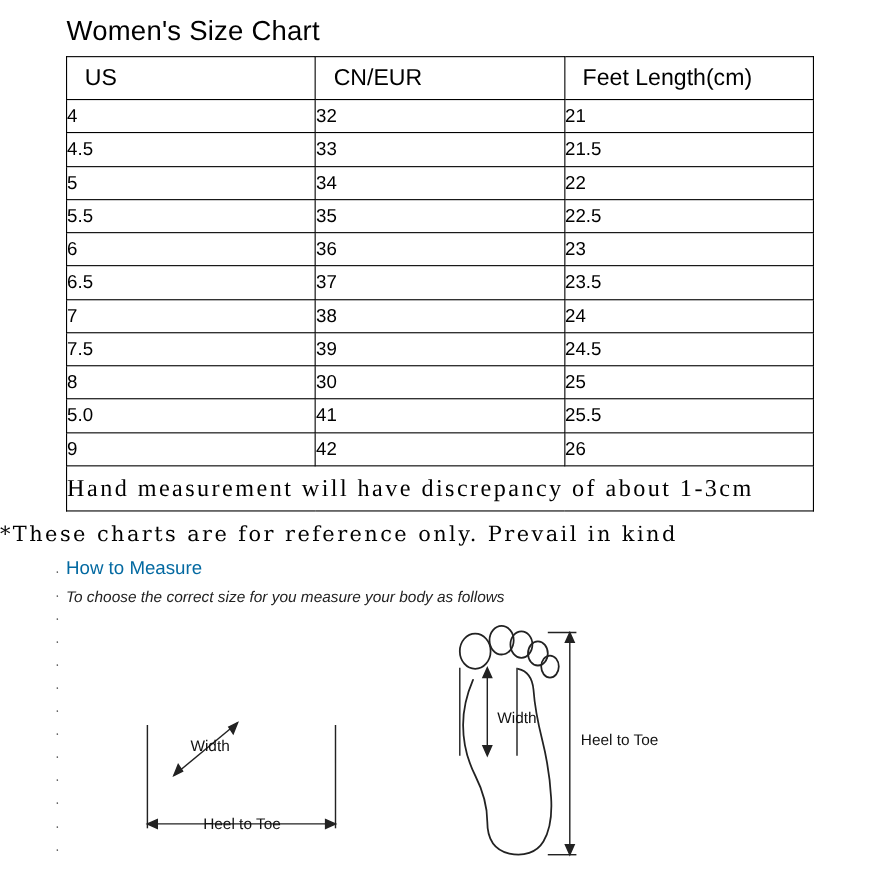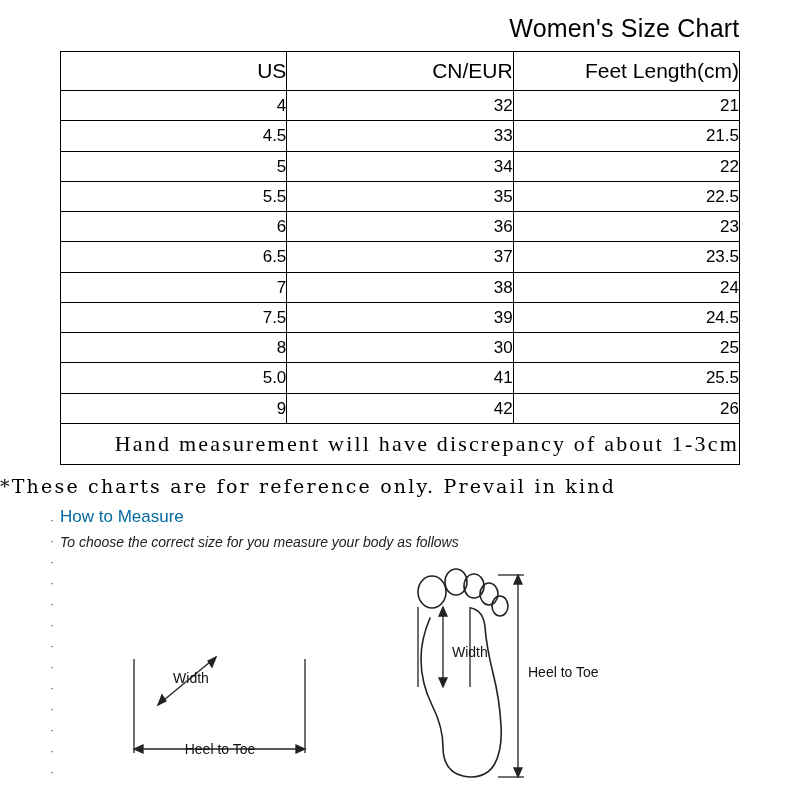--- a/index.html
+++ b/index.html
@@ -26,36 +26,36 @@
     padding: 10px 60px 0 60px;
     box-sizing: border-box;
   }
   table.size-chart {
     width: 680px;
     border-collapse: collapse;
     table-layout: fixed;
   }
   table.size-chart td, table.size-chart th {
     border: 1px solid #000;
-    text-align: right;
+    text-align: left;
     font-weight: normal;
     color: #000;
   }
   .chart-title-cell {
     border: none !important;
     font-size: 25px;
     font-weight: bold;
     padding: 4px 0 8px 0;
     text-align: center;
     letter-spacing: 0.2px;
   }
   .chart-head th {
     font-size: 21px;
     font-weight: bold;
-    padding: 7px 0;
+    padding: 7px 16px;
     background: #ffffff;
   }
   .chart-body td {
     font-size: 17px;
     padding: 4px 0 4px 0;
     line-height: 1.25;
   }
   .col-us { width: 178px; }
   .col-cn { width: 212px; }
   .col-ft { width: 290px; }

